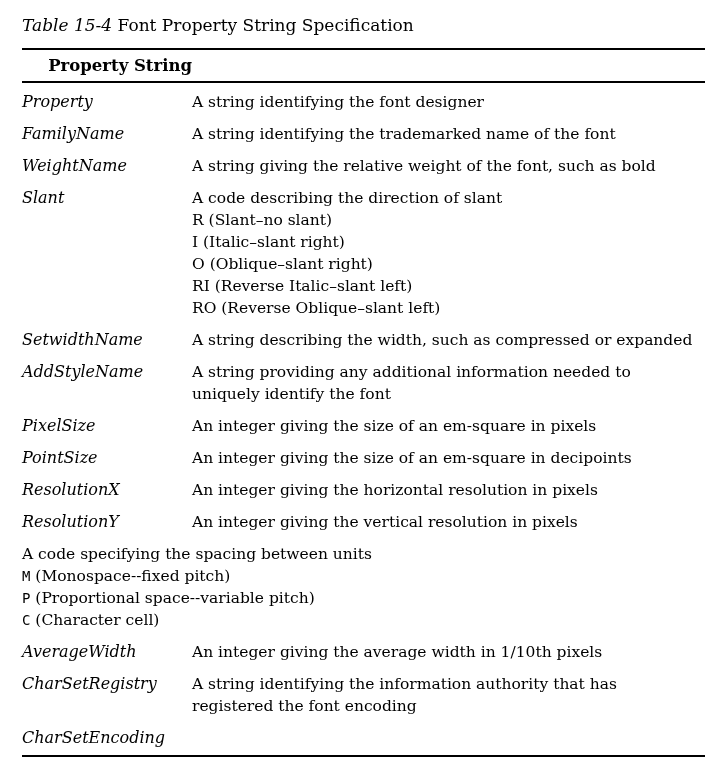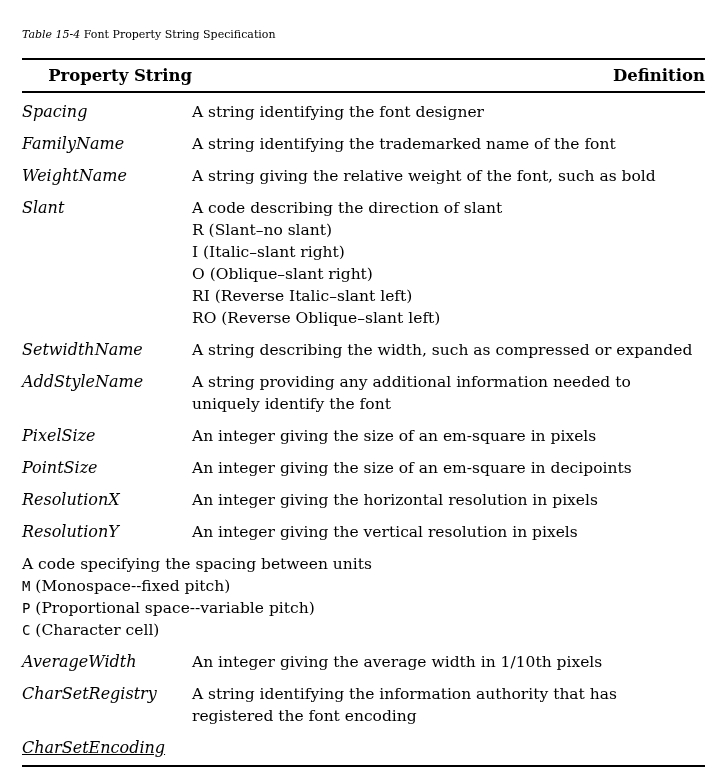--- a/index.html
+++ b/index.html
@@ -7,22 +7,22 @@
     width: 726px;
     height: 774px;
     box-sizing: border-box;
     background: #ffffff;
     color: #000000;
     font-family: "DejaVu Serif", serif;
     padding: 0 21px 0 22px;
     overflow: hidden;
   }
   .doc-title {
-    padding-top: 24px;
-    font-size: 11px;
+    padding-top: 14px;
+    font-size: 17px;
     line-height: 22px;
     white-space: nowrap;
   }
   .doc-title .caption-label { font-style: italic; }
   .rule { background: #000000; height: 2px; }
   .rule-top { margin-top: 12px; }
   .rule-mid { }
   .rule-bottom { margin-top: 0; }
   .header-row {
     display: grid;
@@ -32,21 +32,21 @@
     font-size: 16.5px;
     line-height: 20px;
     text-align: right;
   }
   .rows { padding-top: 8px; }
   .row {
     display: grid;
     grid-template-columns: 170px 1fr;
     margin-bottom: 10px;
   }
-  .row:last-child { margin-bottom: 6px; text-decoration: underline; }
+  .row:last-child { margin-bottom: 6px; }
   .prop-name {
     font-style: italic;
     font-size: 16px;
     line-height: 22px;
   }
   .def-lines { font-size: 15.5px; }
   .def-line { line-height: 22px; white-space: nowrap; }
   .mono {
     font-family: "DejaVu Sans Mono", monospace;
     font-size: 14px;
@@ -57,28 +57,27 @@
 
 <div class="page">
   <div class="doc-title">
     <span class="caption-label">Table 15-4</span><span> Font Property String Specification</span>
   </div>
 
   <div class="rule rule-top"></div>
 
   <div class="header-row">
     <div>Property String</div>
-    <div>Definition</div>
   </div>
 
   <div class="rule rule-mid"></div>
 
   <div class="rows" id="rows">
   <div class="row">
-    <div class="prop-name">Spacing</div>
+    <div class="prop-name">Property</div>
     <div class="def-lines">
           <div class="def-line"><span>A string identifying the font designer</span></div>
         </div>
   </div>
 
   <div class="row">
     <div class="prop-name">FamilyName</div>
     <div class="def-lines">
           <div class="def-line"><span>A string identifying the trademarked name of the font</span></div>
         </div>

